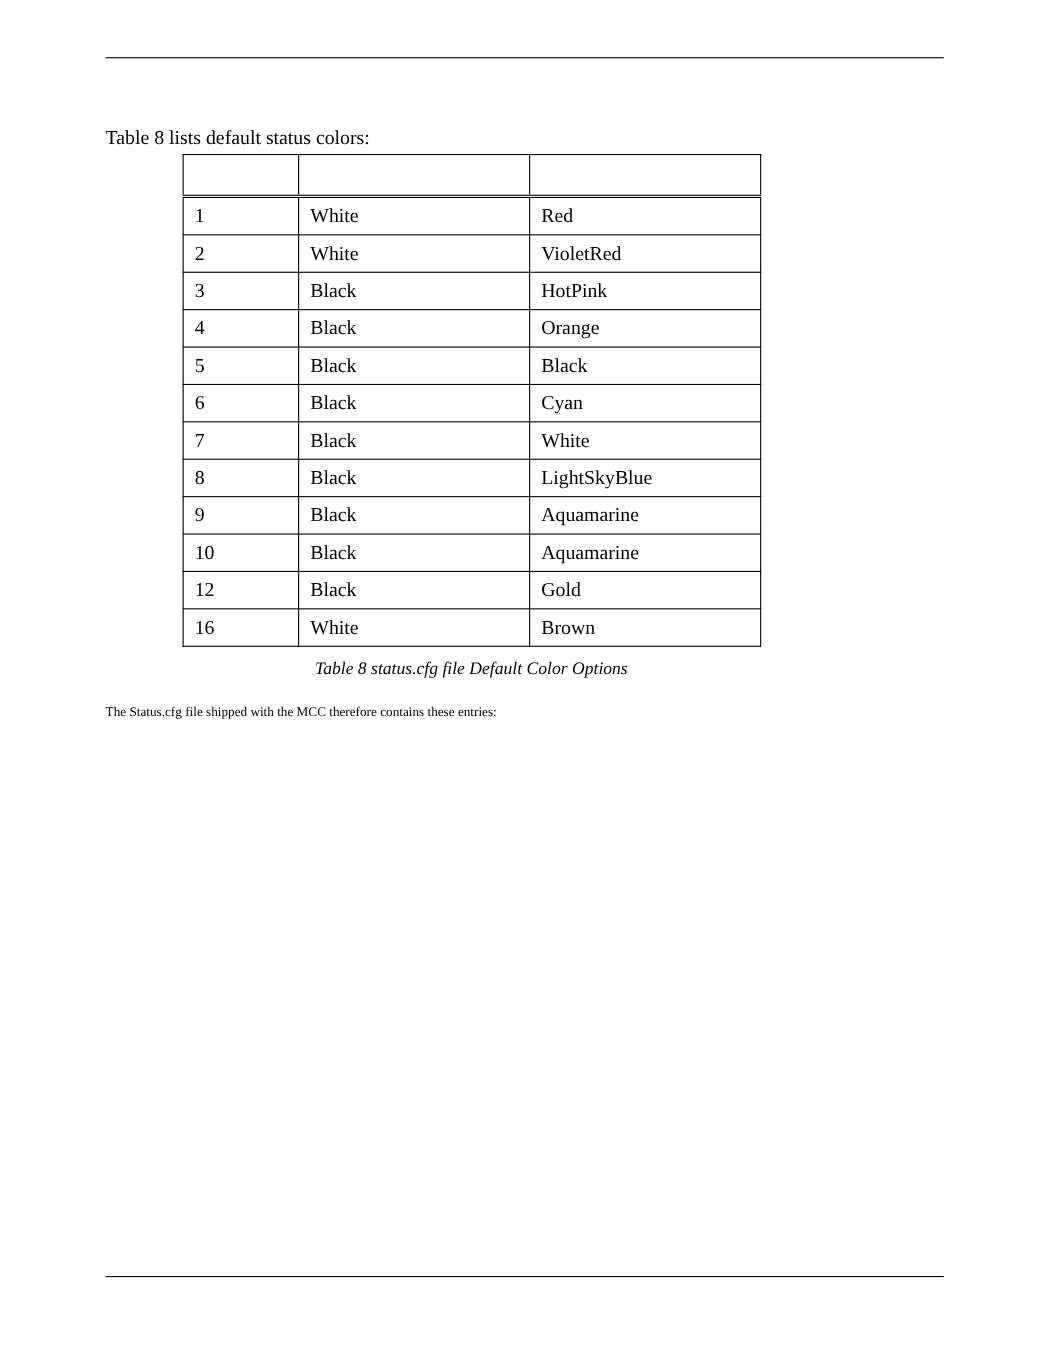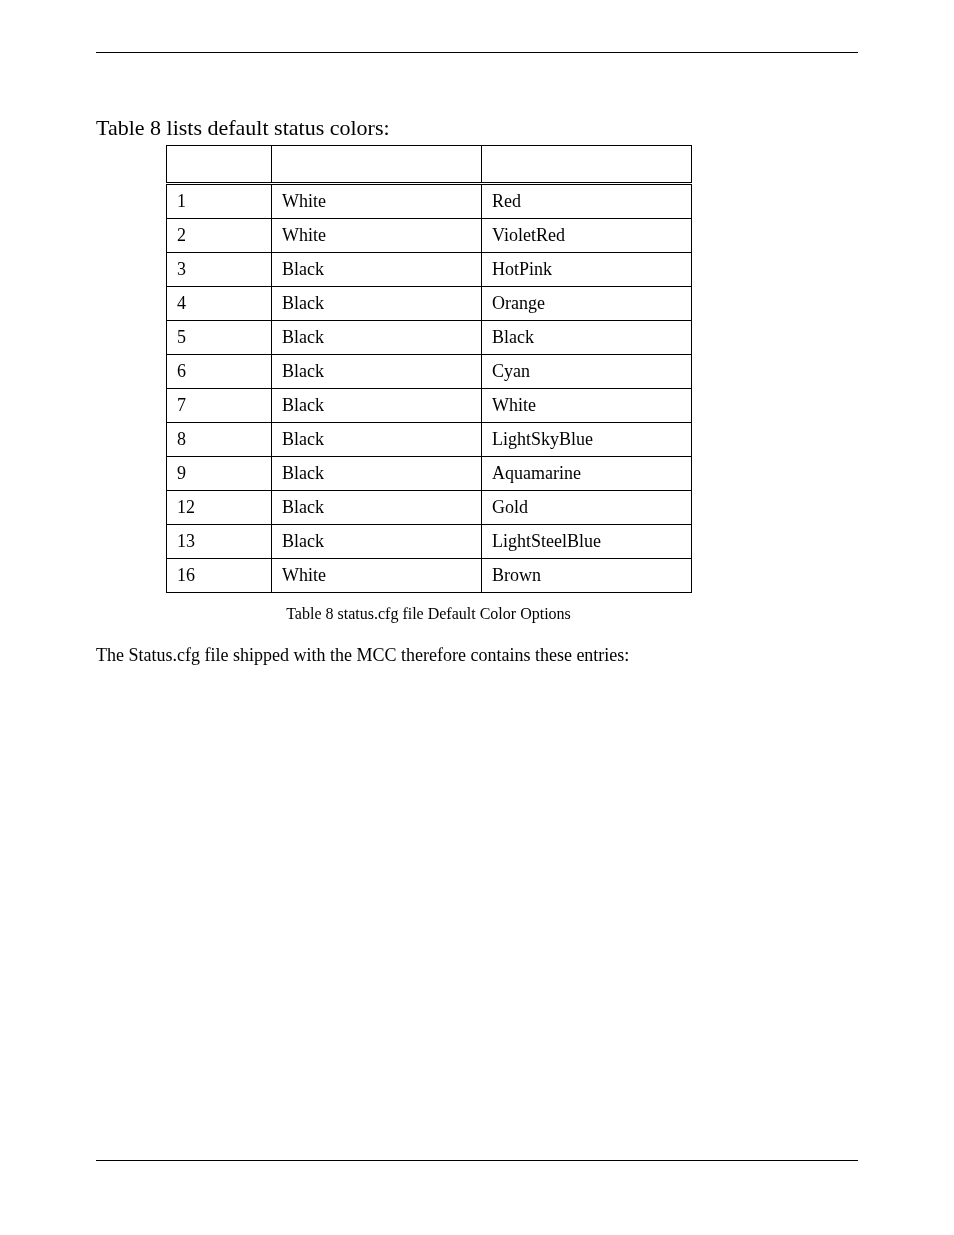--- a/index.html
+++ b/index.html
@@ -15,21 +15,21 @@
     height: 1235px;
     position: relative;
     padding: 52px 96px 0 96px;
   }
   .top-rule {
     border: none;
     border-top: 1px solid #000;
     margin: 0;
   }
   .intro {
-    font-size: 22px;
+    font-size: 18px;
     margin: 62px 0 4px 0;
   }
   .tbl-wrap {
     margin-left: 70px;
   }
   table.colors {
     border-collapse: collapse;
     font-size: 18px;
     table-layout: fixed;
   }
@@ -44,27 +44,28 @@
     height: 24px;
   }
   
   table.colors thead th {
     border-bottom: 3px double #000;
   }
   table.colors col.c1 { width: 105px; }
   table.colors col.c2 { width: 210px; }
   table.colors col.c3 { width: 210px; }
   .caption {
+    font-style: italic;
     font-size: 16px;
     text-align: center;
     width: 525px;
     margin: 12px 0 0 70px;
   }
   .outro {
-    font-size: 18px;
+    font-size: 12px;
     margin: 22px 0 0 0;
   }
   .bottom-rule {
     position: absolute;
     left: 96px;
     right: 96px;
     bottom: 66px;
     border: none;
     border-top: 1px solid #000;
   }
@@ -131,28 +132,28 @@
             <td>8</td>
             <td>Black</td>
             <td>LightSkyBlue</td>
           </tr>
           <tr>
             <td>9</td>
             <td>Black</td>
             <td>Aquamarine</td>
           </tr>
           <tr>
+            <td>10</td>
+            <td>Black</td>
+            <td>Aquamarine</td>
+          </tr>
+          <tr>
             <td>12</td>
             <td>Black</td>
             <td>Gold</td>
-          </tr>
-          <tr>
-            <td>13</td>
-            <td>Black</td>
-            <td>LightSteelBlue</td>
           </tr>
           <tr>
             <td>16</td>
             <td>White</td>
             <td>Brown</td>
           </tr>
         </tbody>
     </table>
   </div>
 

